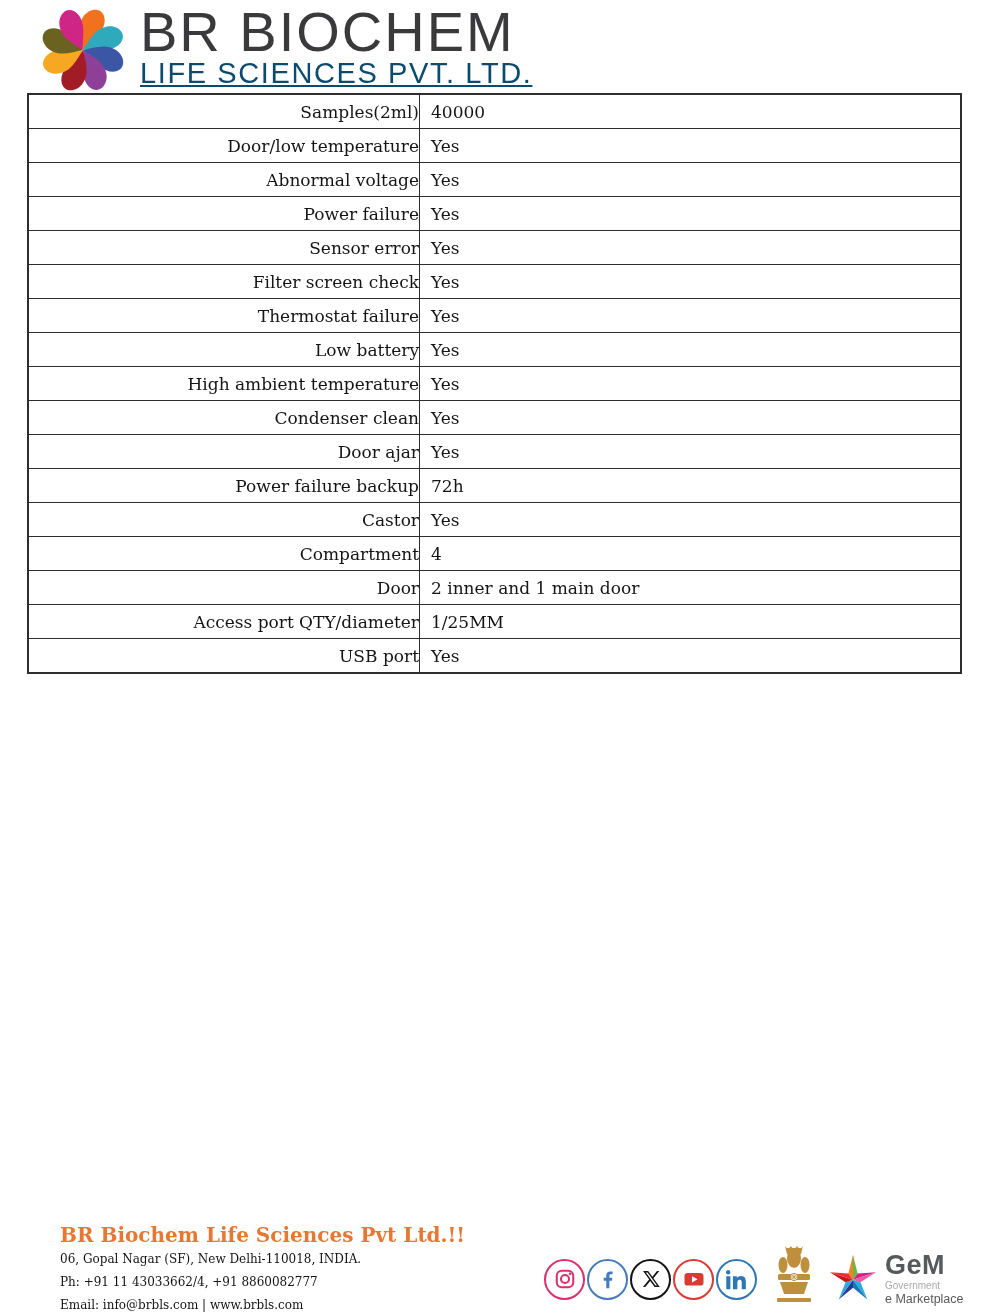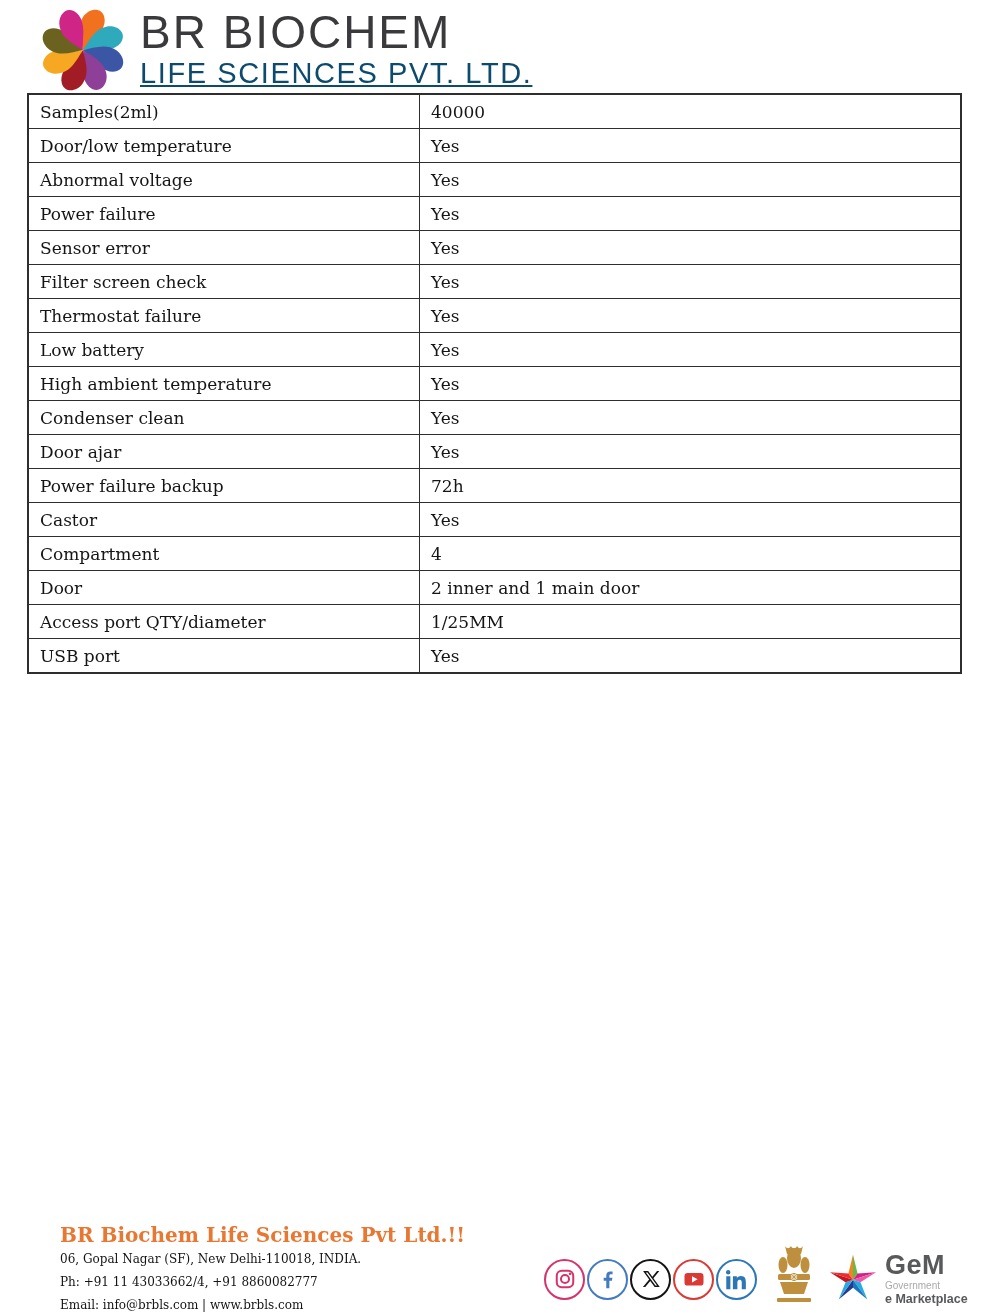--- a/index.html
+++ b/index.html
@@ -3,44 +3,44 @@
 <meta charset="utf-8">
 <style>
   html,body{margin:0;padding:0;background:#fff;}
   .page{position:relative;width:992px;height:1316px;background:#ffffff;overflow:hidden;
         font-family:"DejaVu Serif", serif;color:#1a1a1a;}
 
   
   .brand{position:absolute;left:30px;top:2px;display:flex;align-items:flex-start;}
   .brand-logo{width:106px;height:92px;flex:0 0 auto;}
   .brand-text{margin-left:4px;padding-top:4px;font-family:"Liberation Sans", sans-serif;}
-  .brand-name{font-size:46px;line-height:52px;font-weight:500;letter-spacing:2px;color:#3a3a3c;white-space:nowrap;}
+  .brand-name{font-size:56px;line-height:52px;font-weight:500;letter-spacing:2px;color:#3a3a3c;white-space:nowrap;}
   .brand-sub{font-size:29px;line-height:31px;font-weight:400;letter-spacing:1.6px;color:#0c4a6e;white-space:nowrap;text-decoration:underline;}
 
   
   .spec-table{position:absolute;left:27px;top:93px;width:935px;border-collapse:collapse;
               table-layout:fixed;border:2.5px solid #2e2e2e;}
   .spec-table td{border:1.6px solid #2e2e2e;height:33px;padding:0 0 0 11px;
                  font-size:17px;color:#151515;vertical-align:middle;}
-  .spec-table td:first-child{width:379px;}
+  .spec-table td:first-child{width:379px;text-align:right;}
 
   
   .footer-left{position:absolute;left:60px;top:1222px;}
   .footer-company{font-size:20px;font-weight:bold;line-height:26px;}
   .footer-line{font-size:12px;line-height:23px;color:#141414;}
 
   .footer-right{position:absolute;left:544px;top:1244px;height:70px;display:flex;align-items:center;}
   .social-circle{width:37px;height:37px;border-radius:50%;background:#fff;border:2px solid #888;
                  display:flex;align-items:center;justify-content:center;margin-right:2px;flex:0 0 auto;}
   .emblem-wrap{margin-left:12px;margin-right:10px;flex:0 0 auto;}
   .gem-wrap{display:flex;align-items:center;flex:0 0 auto;}
   .gem-text{margin-left:6px;font-family:"Liberation Sans", sans-serif;line-height:1;}
   .gem-title{font-size:27px;font-weight:bold;color:#58595b;letter-spacing:0.5px;}
   .gem-sub1{font-size:10px;color:#a7a9ac;margin-top:2px;}
-  .gem-sub2{font-size:12.5px;font-weight:bold;color:#58595b;margin-top:2px;}
+  .gem-sub2{font-size:12.5px;font-weight:normal;color:#58595b;margin-top:2px;}
 </style>
 </head>
 <body>
 
 <div class="page">
 
   <div class="brand">
     <svg class="brand-logo" viewBox="0 0 106 92">
       <g transform="translate(53,48)">
         <path d="M0,0 C-2,-10 -7,-23 0,-33 C6,-42 18,-43 21,-34 C24,-25 17,-15 8,-8 C5,-5 2,-3 0,0 Z" transform="rotate(0)" fill="#F2711F"></path>

